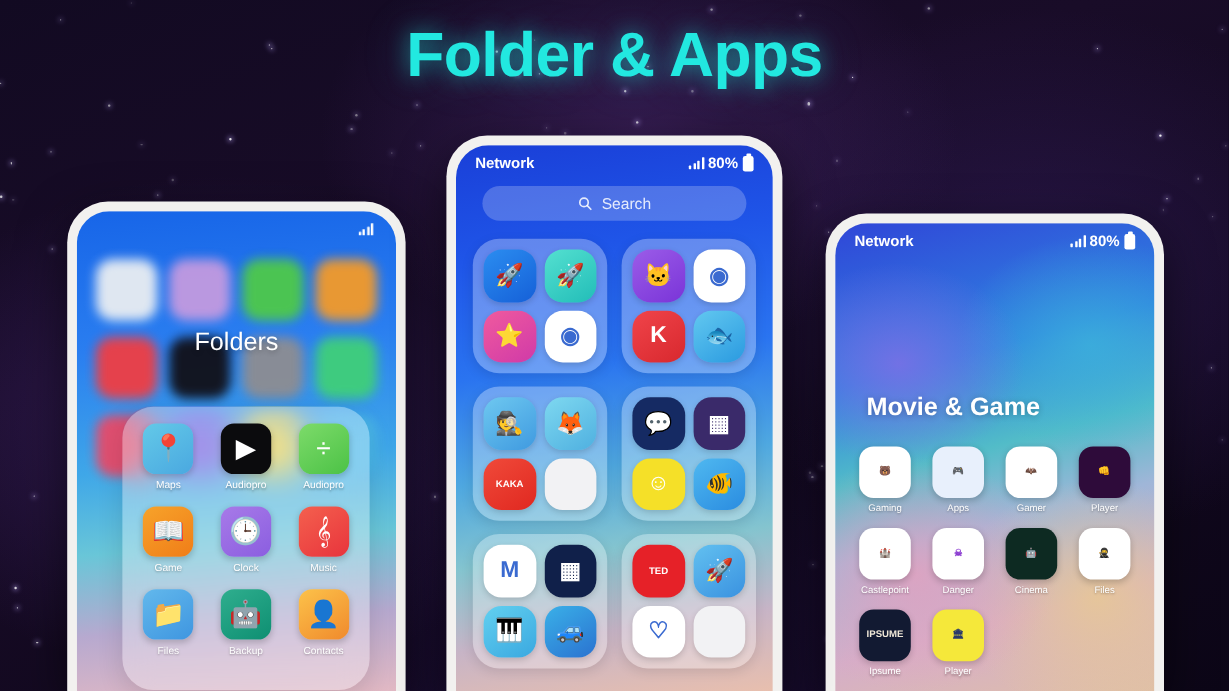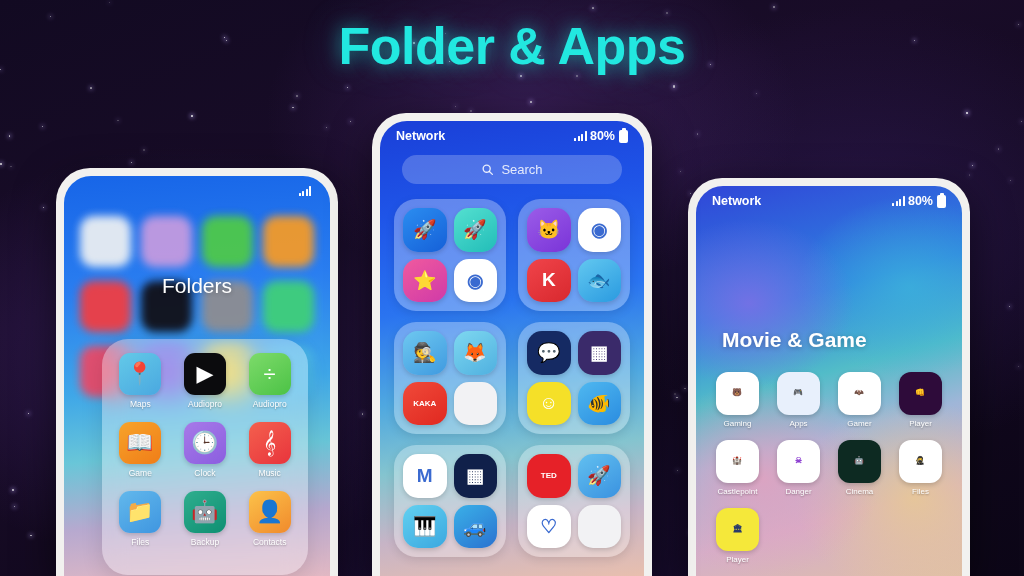--- a/index.html
+++ b/index.html
@@ -549,18 +549,22 @@
         </div>
         <div class="app">
           <div class="ico" style="background: rgb(13, 42, 34); color: rgb(58, 224, 176);">🤖</div>
           <div class="lbl">Cinema</div>
         </div>
         <div class="app">
           <div class="ico" style="background: rgb(255, 255, 255); color: rgb(122, 74, 208);">🥷</div>
           <div class="lbl">Files</div>
         </div>
         <div class="app">
+          <div class="ico" style="background: rgb(18, 26, 50); color: rgb(240, 232, 216);">IPSUME</div>
+          <div class="lbl">Ipsume</div>
+        </div>
+        <div class="app">
           <div class="ico" style="background: rgb(245, 232, 58); color: rgb(42, 58, 106);">🏛</div>
           <div class="lbl">Player</div>
         </div>
       </div>
   </div>
 </div>
 
 </body></html>

